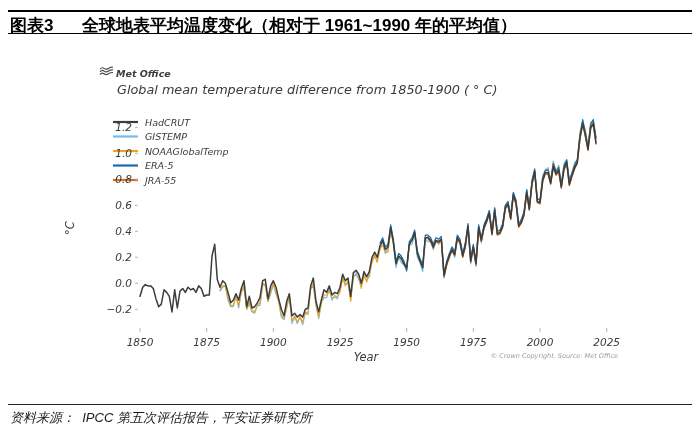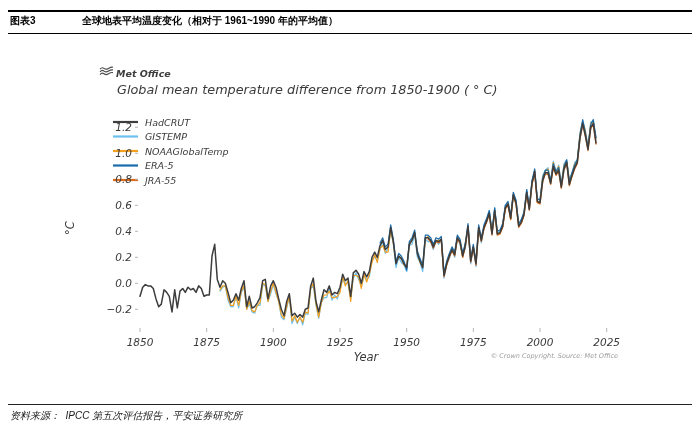--- a/index.html
+++ b/index.html
@@ -3,24 +3,24 @@
 <meta charset="utf-8">
 <style>
   html,body{margin:0;padding:0;background:#fff;}
   .page{position:relative;width:700px;height:431px;background:#ffffff;
         font-family:"Liberation Sans",sans-serif;overflow:hidden;}
   .rule{position:absolute;left:8px;right:8px;background:#000;}
   .rule-top{top:10px;height:2px;}
   .rule-mid{top:33px;height:1px;}
   .rule-foot{top:404px;height:1px;background:#222;}
   .header-row{position:absolute;top:14px;left:10px;right:10px;
-              font-weight:bold;font-size:10px;color:#000;white-space:nowrap;}
+              font-weight:bold;font-size:17px;color:#000;white-space:nowrap;}
   .fig-label{display:inline-block;min-width:72px;}
   .footer-text{position:absolute;top:409px;left:10px;font-style:italic;
-               font-size:10px;color:#1a1a1a;white-space:pre;}
+               font-size:13px;color:#1a1a1a;white-space:pre;}
   .chart-wrap{position:absolute;left:60px;top:58px;width:560px;height:320px;font-style:italic;}
   svg text{font-family:"DejaVu Sans","Liberation Sans",sans-serif;}
   .chart-title{font-size:12.8px;fill:#3a3a3a;}
   .logo-text{font-size:9.5px;font-weight:bold;fill:#3d3d3d;}
   .legend-label{font-size:9.5px;fill:#3a3a3a;}
   .tick-label{font-size:10.5px;fill:#3a3a3a;}
   .axis-label{font-size:11.5px;fill:#3a3a3a;}
   .copyright{font-size:6.5px;fill:#9a9a9a;}
 </style>
 </head>

